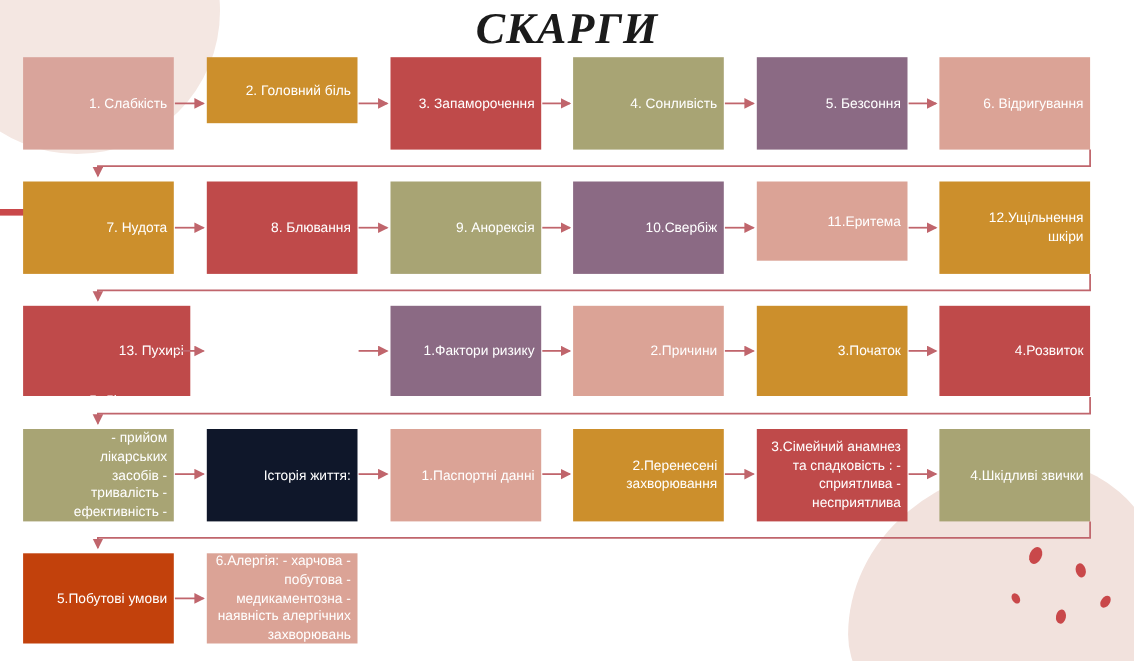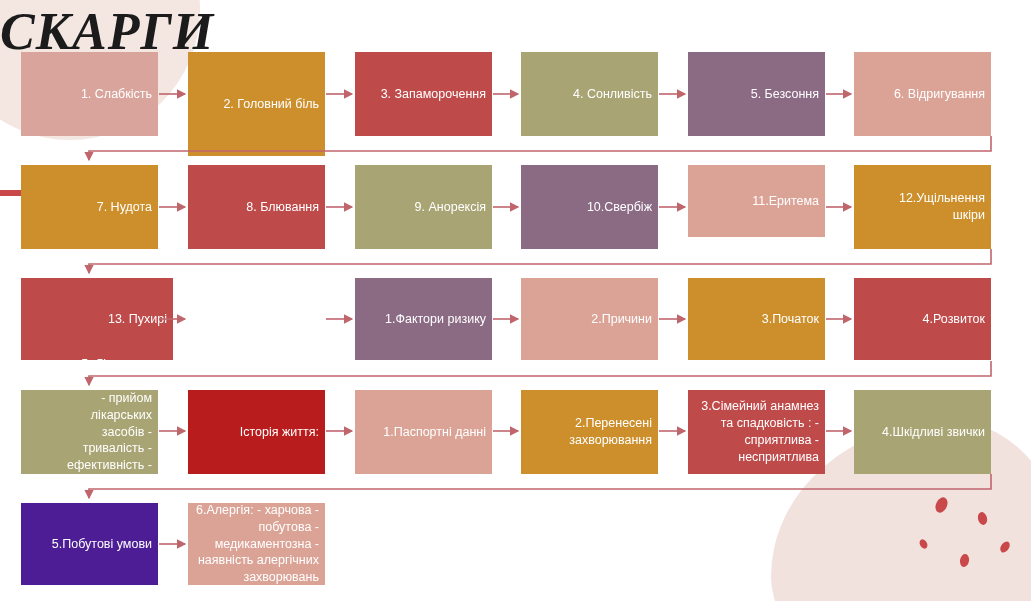--- a/index.html
+++ b/index.html
@@ -63,24 +63,25 @@
     width: 1031px;
     height: 601px;
     z-index: 2;
   }
 
   .title {
     position: absolute;
     left: 0;
     top: 2px;
     width: 1031px;
+    text-align: center;
     font-family: "Liberation Serif", serif;
     font-style: italic;
     font-weight: bold;
-    font-size: 52px;
+    font-size: 40px;
     letter-spacing: 1px;
     color: #1b1b1b;
   }
 
   .node {
     position: absolute;
     box-sizing: border-box;
     display: flex;
     align-items: center;
     justify-content: center;
@@ -158,21 +159,21 @@
         <path d="M991,361 L991,376 L89,376 L89,385" marker-end="url(#ah)"></path>
 
         <path d="M991,474 L991,489 L89,489 L89,498" marker-end="url(#ah)"></path>
       </g>
     </svg>
   </div>
 
   <div class="node" style="left: 21px; top: 52px; width: 137px; height: 84px; background: rgb(217, 164, 155);">
       <span>1. Слабкість</span>
     </div>
-  <div class="node" style="left: 188px; top: 52px; width: 137px; height: 104px; background: rgb(204, 143, 44);">
+  <div class="node" style="left: 188px; top: 52px; width: 137px; height: 60px; background: rgb(204, 143, 44);">
       <span>2. Головний біль</span>
     </div>
   <div class="node" style="left: 355px; top: 52px; width: 137px; height: 84px; background: rgb(191, 74, 74);">
       <span>3. Запаморочення</span>
     </div>
   <div class="node" style="left: 521px; top: 52px; width: 137px; height: 84px; background: rgb(168, 164, 116);">
       <span>4. Сонливість</span>
     </div>
   <div class="node" style="left: 688px; top: 52px; width: 137px; height: 84px; background: rgb(139, 106, 132);">
       <span>5. Безсоння</span>
@@ -215,37 +216,37 @@
     </div>
   <div class="node" style="left: 854px; top: 278px; width: 137px; height: 82px; background: rgb(191, 74, 74);">
       <span>4.Розвиток</span>
     </div>
 
   <div class="node" style="left: 21px; top: 390px; width: 137px; height: 84px; background: rgb(168, 164, 116); padding-left: 32px;">
       <span>5. Лікування
 проводилось:
 - прийом лікарських засобів  - тривалість  - ефективність  - частота ( госпіталізації)</span>
     </div>
-  <div class="node" style="left: 188px; top: 390px; width: 137px; height: 84px; background: #b91c1c;">
+  <div class="node" style="left: 188px; top: 390px; width: 137px; height: 84px; background: #0f172a;">
       <span>Історія життя:</span>
     </div>
   <div class="node" style="left: 355px; top: 390px; width: 137px; height: 84px; background: rgb(219, 163, 150);">
       <span>1.Паспортні данні</span>
     </div>
   <div class="node" style="left: 521px; top: 390px; width: 137px; height: 84px; background: rgb(204, 143, 44);">
       <span>2.Перенесені
 захворювання</span>
     </div>
   <div class="node" style="left: 688px; top: 390px; width: 137px; height: 84px; background: rgb(191, 74, 74);">
       <span>3.Сімейний анамнез та спадковість :  - сприятлива  - несприятлива</span>
     </div>
   <div class="node" style="left: 854px; top: 390px; width: 137px; height: 84px; background: rgb(168, 164, 116);">
       <span>4.Шкідливі звички</span>
     </div>
 
-  <div class="node" style="left: 21px; top: 503px; width: 137px; height: 82px; background: #4c1d95;">
+  <div class="node" style="left: 21px; top: 503px; width: 137px; height: 82px; background: #c2410c;">
       <span>5.Побутові умови</span>
     </div>
   <div class="node" style="left: 188px; top: 503px; width: 137px; height: 82px; background: rgb(219, 163, 150);">
       <span>6.Алергія:   - харчова  - побутова  - медикаментозна - наявність алергічних захворювань</span>
     </div>
 
 </div>
 
 </body></html>

